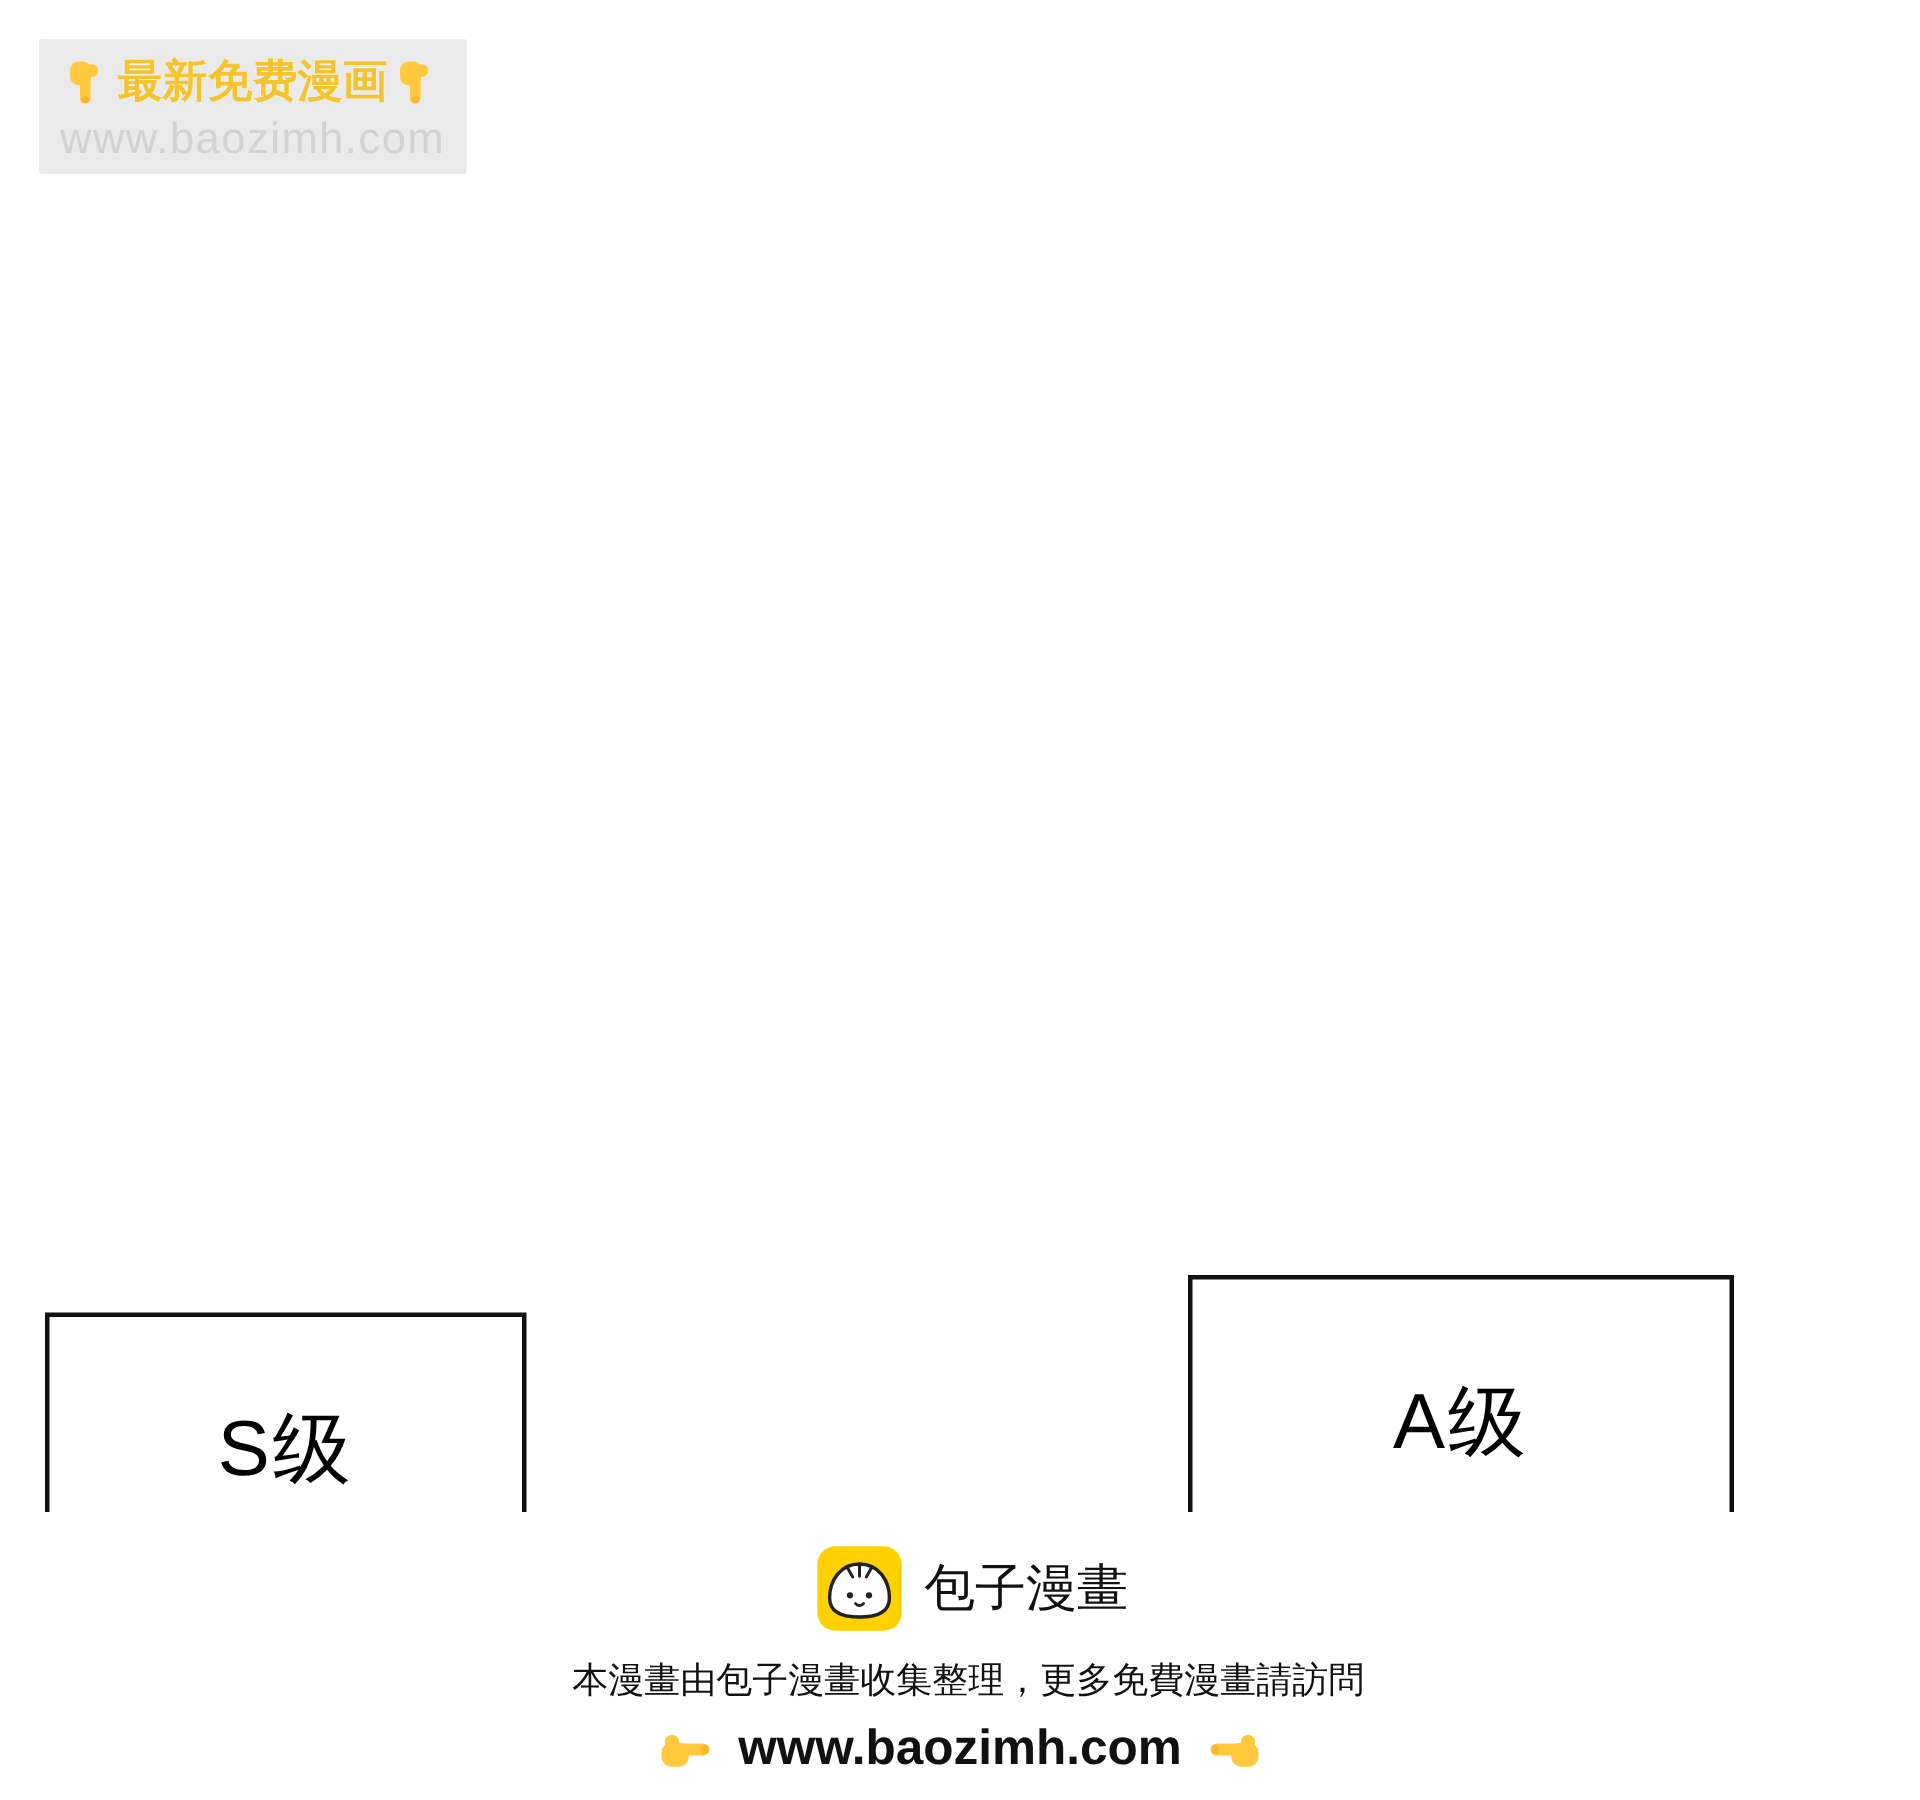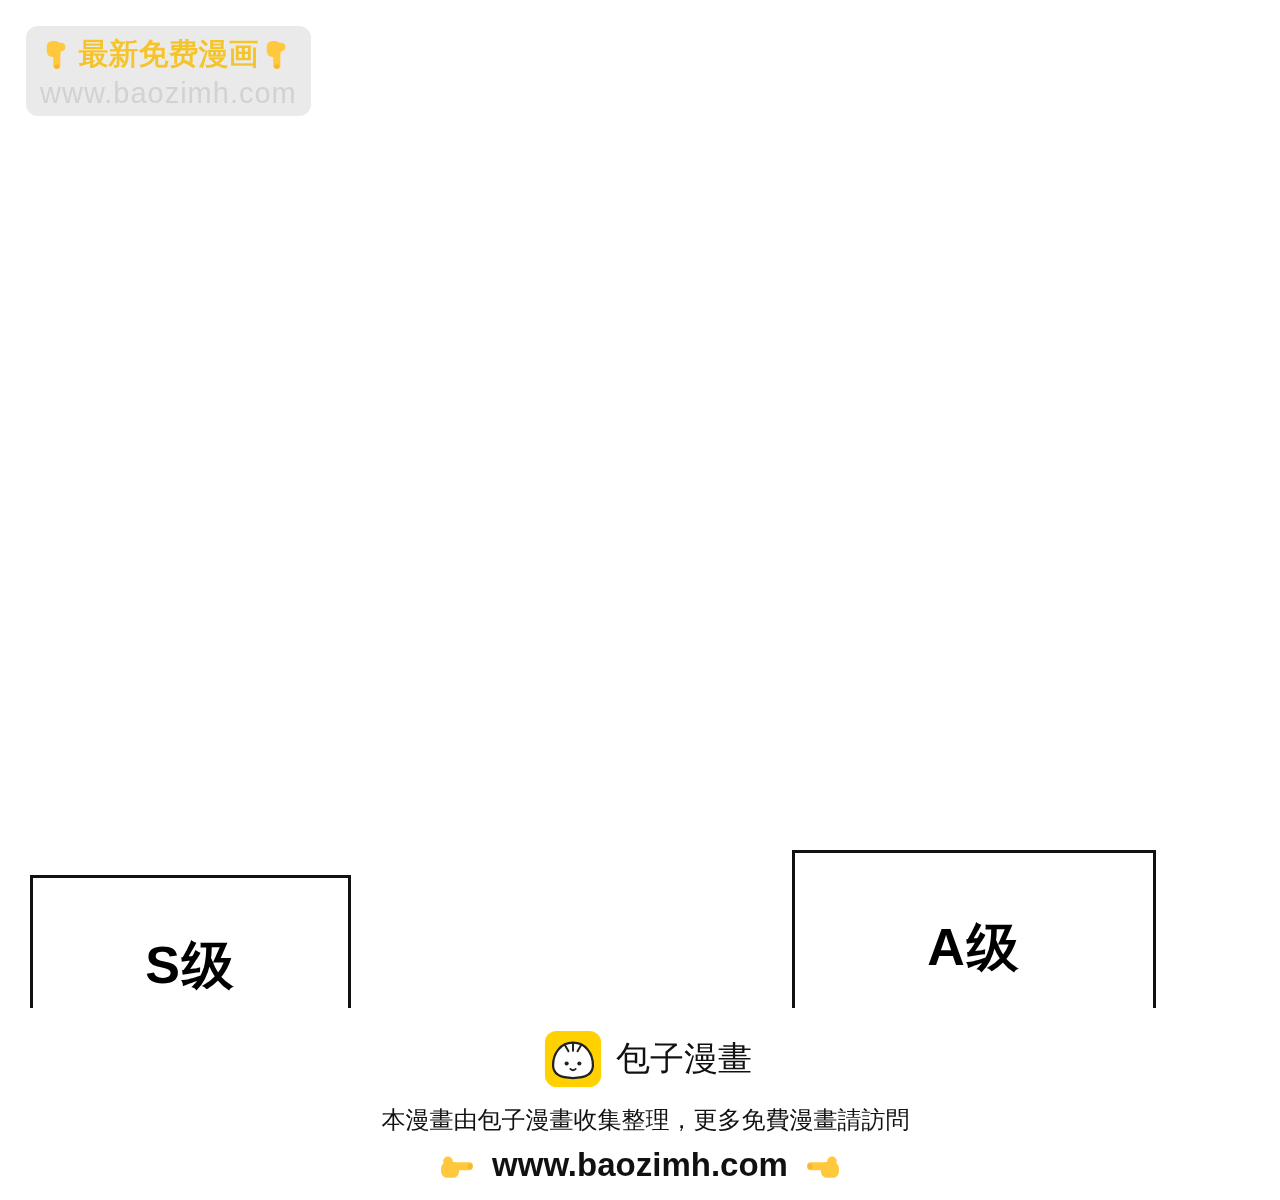--- a/index.html
+++ b/index.html
@@ -8,21 +8,21 @@
     background: #ffffff;
     font-family: "Liberation Sans", "DejaVu Sans", sans-serif;
     position: relative;
     overflow: hidden;
   }
 
   
   .watermark {
     position: absolute; left: 26px; top: 26px;
     background: #eaeaea;
-    border-radius: 12px;
+    border-radius: 2px;
     padding: 8px 14px 6px 14px;
     text-align: center;
   }
   .wm-line1 {
     display: flex; align-items: center; justify-content: center; gap: 5px;
     font-size: 30px; font-weight: bold; color: #F4C430;
     text-shadow: 0 0 1px #fff;
     white-space: nowrap;
   }
   .wm-line2 {
@@ -40,21 +40,21 @@
   .panel {
     position: absolute;
     border: 3px solid #111111;
     background: #ffffff;
     display: flex; align-items: center; justify-content: center;
     z-index: 1;
   }
   .panel-s { left: 30px;  top: 875px; width: 315px; height: 176px; }
   .panel-a { left: 792px; top: 850px; width: 358px; height: 190px; text-align: center; }
   .panel-label {
-    font-size: 52px; color: #000000; font-weight: 700; letter-spacing: 2px;
+    font-size: 52px; color: #000000; font-weight: 400; letter-spacing: 2px;
   }
 
   
   .footer {
     position: absolute; left: 0; top: 1008px;
     width: 1280px; height: 192px;
     background: #ffffff;
     z-index: 5;
     text-align: center;
   }

